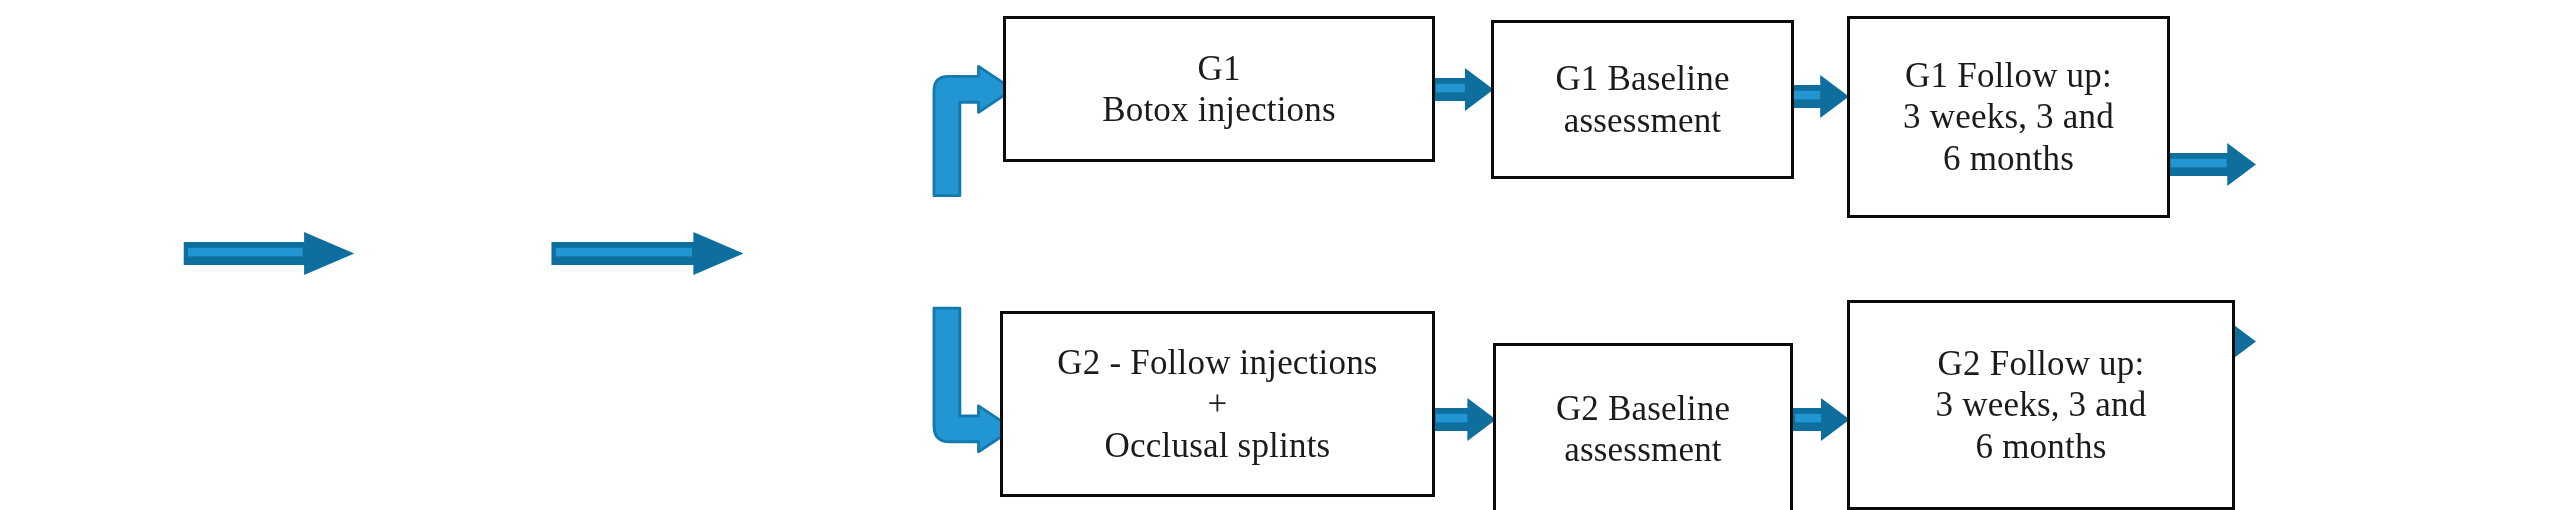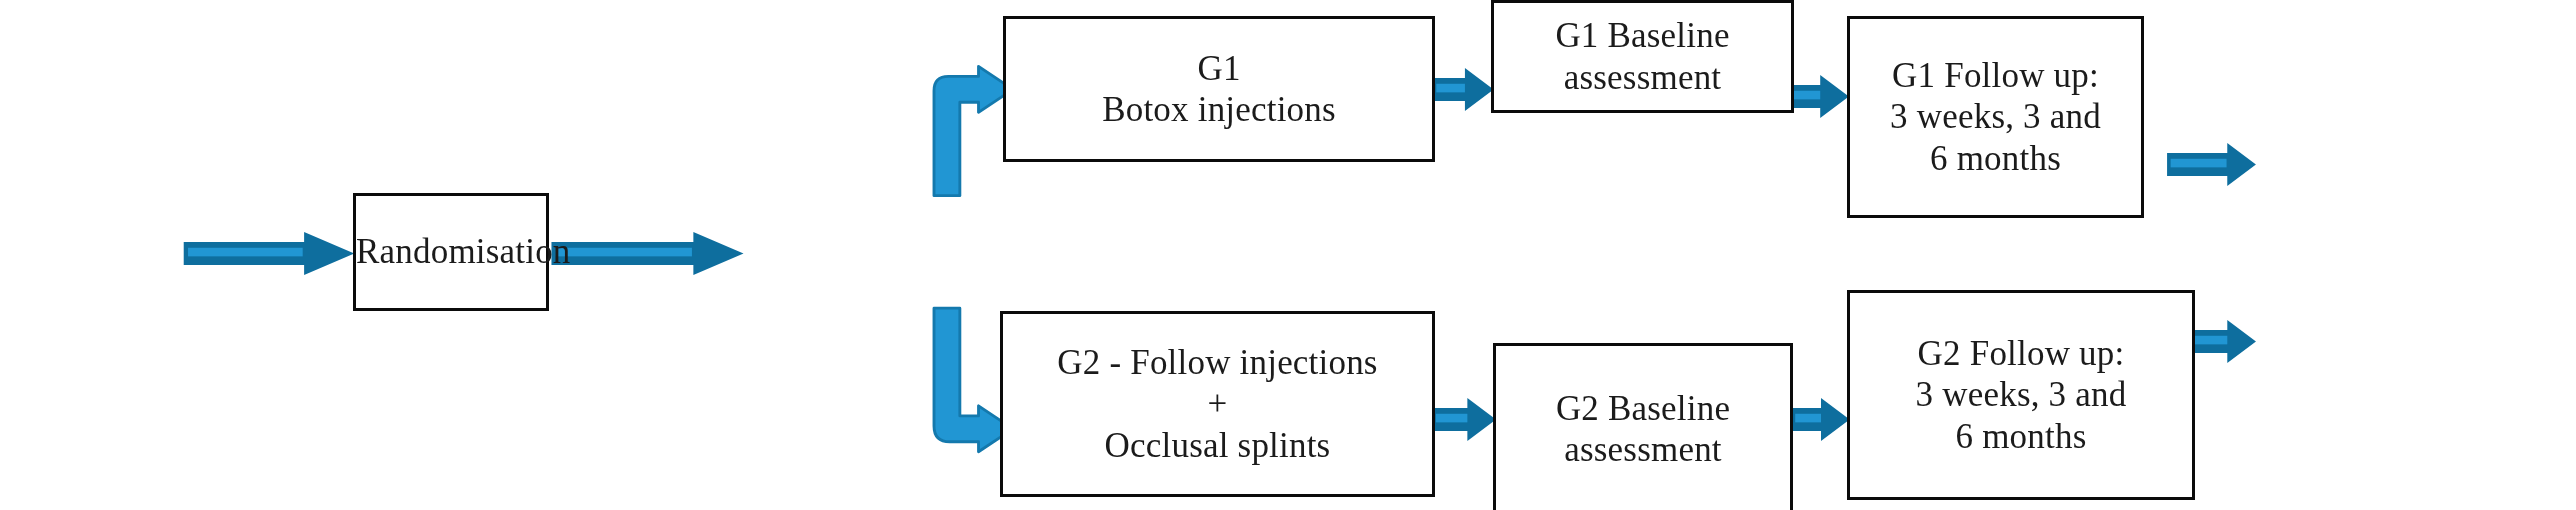--- a/index.html
+++ b/index.html
@@ -49,53 +49,50 @@
     pointer-events:none;
   }
   .elbow svg{ display:block; overflow:visible; }
 </style>
 </head>
 <body>
 
 <div id="canvas">
 
 
-  <div class="node fs-md" style="left:353px; top:193px; width:196px;  height:118px;">
-    <span class="txt">Randomisation</span>
-  </div>
 
 
   <div class="node fs-md" style="left:1003px; top:16px;  width:432px; height:146px;">
     <span class="txt">G1
 Botox injections</span>
   </div>
 
-  <div class="node fs-md" style="left:1491px; top:0;  width:303px; height:113px;">
+  <div class="node fs-md" style="left:1491px; top:20px;  width:303px; height:159px;">
     <span class="txt">G1 Baseline
 assessment</span>
   </div>
 
-  <div class="node fs-md" style="left:1847px; top:16px;  width:297px; height:202px;">
+  <div class="node fs-md" style="left:1847px; top:16px;  width:323px; height:202px;">
     <span class="txt">G1  Follow up:
 3 weeks, 3 and
 6 months</span>
   </div>
 
   <div class="node fs-md" style="left:1000px; top:311px; width:435px; height:186px;">
     <span class="txt">G2 - Follow injections
 +
 Occlusal splints</span>
   </div>
 
   <div class="node fs-md" style="left:1493px; top:343px; width:300px; height:172px;">
     <span class="txt">G2 Baseline
 assessment</span>
   </div>
 
-  <div class="node fs-md" style="left:1847px; top:290px; width:348px; height:210px;">
+  <div class="node fs-md" style="left:1847px; top:300px; width:388px; height:210px;">
     <span class="txt">G2 Follow up:
 3 weeks, 3 and
 6 months</span>
   </div>
 
 
   <div class="arrow" style="left:183px; top:232px; width:172px; height:43px;">
     <svg width="172" height="43" viewBox="0 0 238 60" aria-hidden="true">
       <path d="M0 14 L168 14 L168 0 L238 30 L168 60 L168 46 L0 46 Z" fill="#0e6e9e"></path>
       <rect x="6" y="22" width="160" height="12" fill="#2196d3"></rect>

